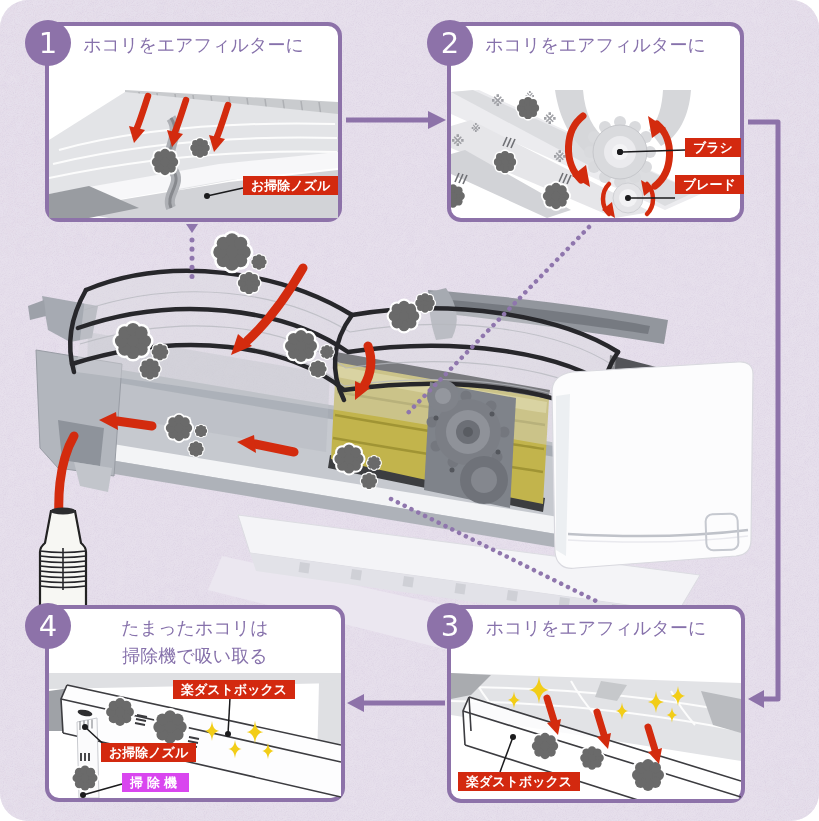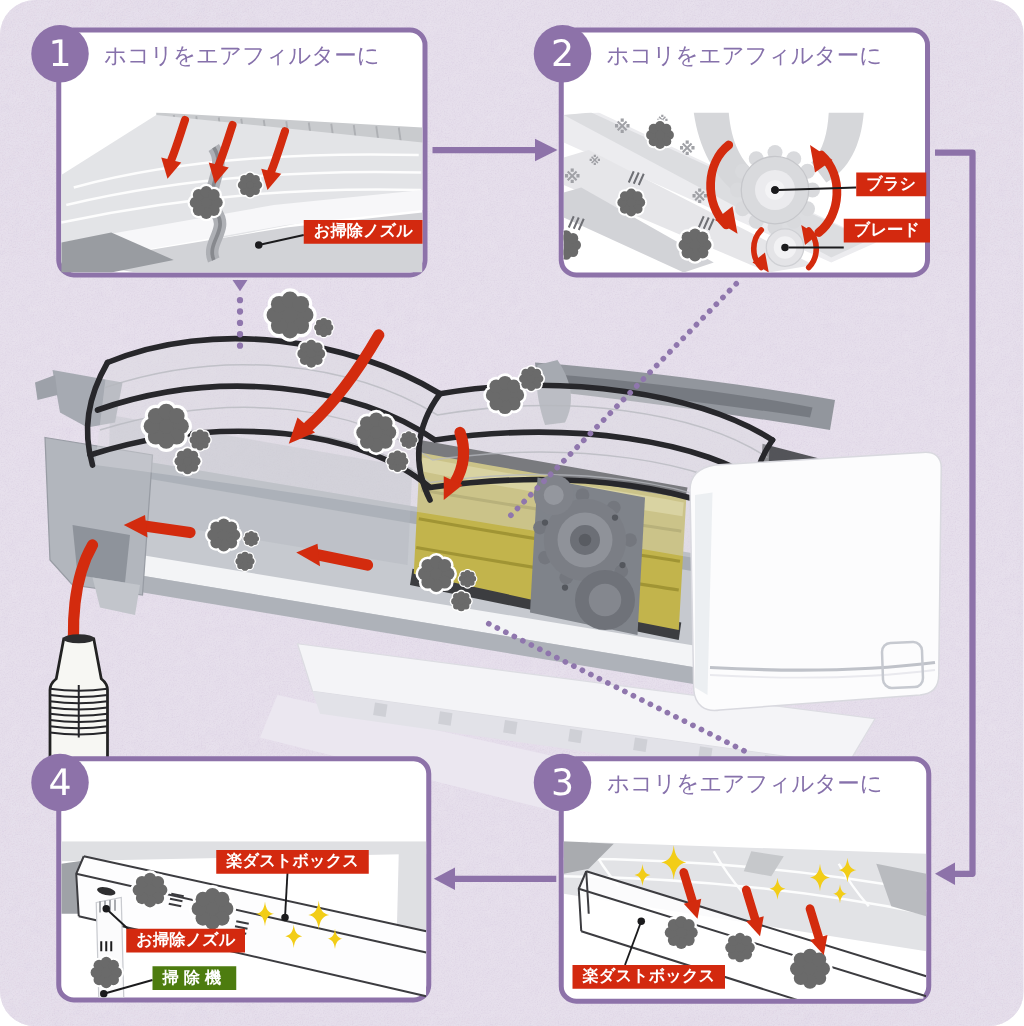--- a/index.html
+++ b/index.html
@@ -14,21 +14,21 @@
   .p4{left:45px;top:605px;width:300px;height:197px;}
   .num{position:absolute;left:-24px;top:-6px;width:46px;height:46px;border-radius:50%;
        background:#8d72a9;color:#fff;font-size:29px;display:flex;align-items:center;justify-content:center;z-index:3;}
   .title{position:absolute;top:5px;left:0;right:0;margin:0;text-align:center;color:#8671ab;
          font-size:18px;line-height:28px;font-weight:normal;z-index:2;}
   .title span{display:block;}
   .ill{position:absolute;left:0;top:64px;z-index:1;}
   .chip{position:absolute;z-index:4;color:#fff;font-weight:bold;font-size:13px;line-height:1;
         padding:3px 8px;white-space:nowrap;}
   .chip.red{background:#d3290f;}
-  .chip.purple{background:#4d7c0f;letter-spacing:4px;}
+  .chip.purple{background:#d946ef;letter-spacing:4px;}
 </style>
 </head>
 <body>
 
 <div class="canvas">
 
   <svg class="bg" width="819" height="821">
     <defs>
       <filter id="grainW">
           <feTurbulence type="fractalNoise" baseFrequency="0.9" numOctaves="2" stitchTiles="stitch"></feTurbulence>
@@ -520,20 +520,24 @@
       <g stroke="#1b1b1d">
         <line x1="62" y1="64" x2="49" y2="99" stroke-width="1.5"></line>
         <circle cx="62" cy="64" r="3" fill="#1b1b1d" stroke="none"></circle>
       </g>
     </svg>
     <div class="chip red" style="left:7px;top:163px">楽ダストボックス</div>
   </section>
 
   <section class="panel p4">
     <div class="num">4</div>
+    <h2 class="title">
+      <span>たまったホコリは</span>
+      <span>掃除機で吸い取る</span>
+    </h2>
     <svg class="ill" width="292" height="125" viewBox="0 0 292 125">
       <defs>
         <g id="dustD">
           <g fill="#ffffff">
               <circle r="12.4"></circle>
               <circle cx="9" r="6.8"></circle>
               <circle cx="6.4" cy="6.4" r="6.8"></circle>
               <circle cy="9" r="6.8"></circle>
               <circle cx="-6.4" cy="6.4" r="6.8"></circle>
               <circle cx="-9" r="6.8"></circle>

